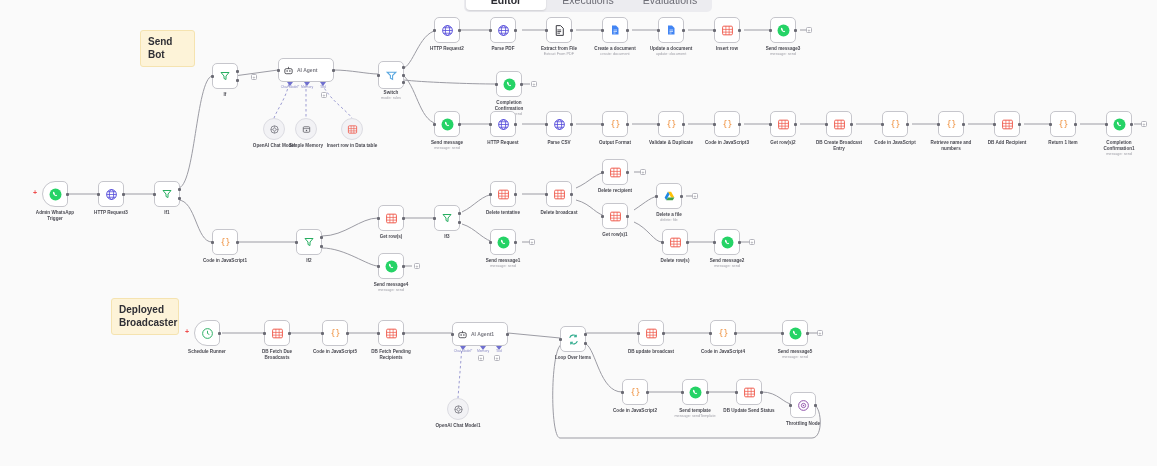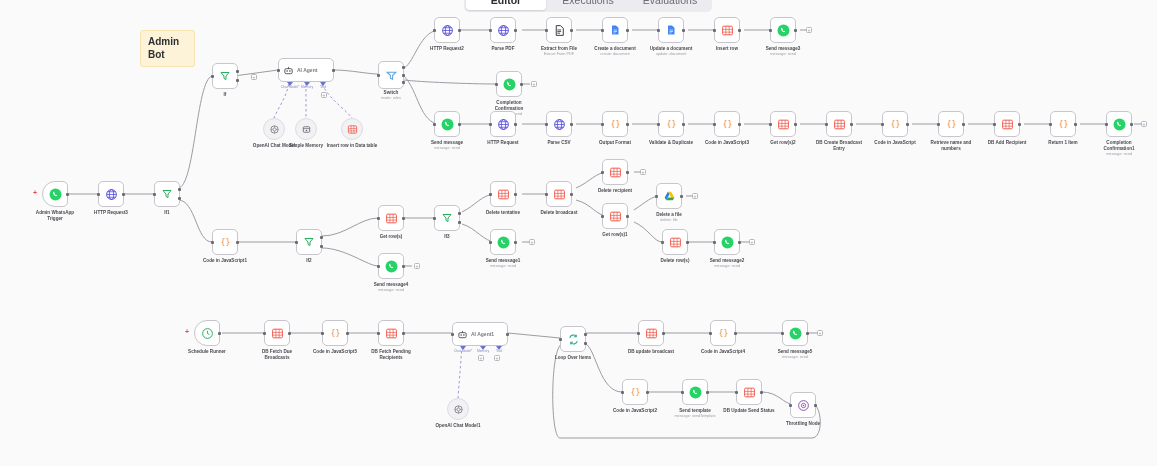--- a/index.html
+++ b/index.html
@@ -82,21 +82,23 @@
 <body>
 
 <div id="canvas">
 
   <div class="tabbar">
     <div class="tab active">Editor</div>
     <div class="tab">Executions</div>
     <div class="tab">Evaluations</div>
   </div>
 
-  <div class="sticky" style="left:140px; top:30px; width:55px;">Admin Bot</div>
+  <div class="sticky" style="left:140px; top:30px; width:55px;">Send Bot</div>
+  <div class="sticky" style="left:111px; top:298px; width:68px; white-space:pre-line;">Deployed
+Broadcaster</div>
 
   <svg class="edges">
 
     <path d="M68,194 L98,194"></path>
     <path d="M124,194 L154,194"></path>
     <path d="M178,188 C195,188 196,80 212,76"></path>
     <path d="M178,200 C196,200 196,242 212,242"></path>
     <path d="M234,76 L278,70"></path>
     <path d="M334,70 C350,70 368,74 378,74"></path>
     <path d="M404,68 C415,62 420,30 440,30"></path>

